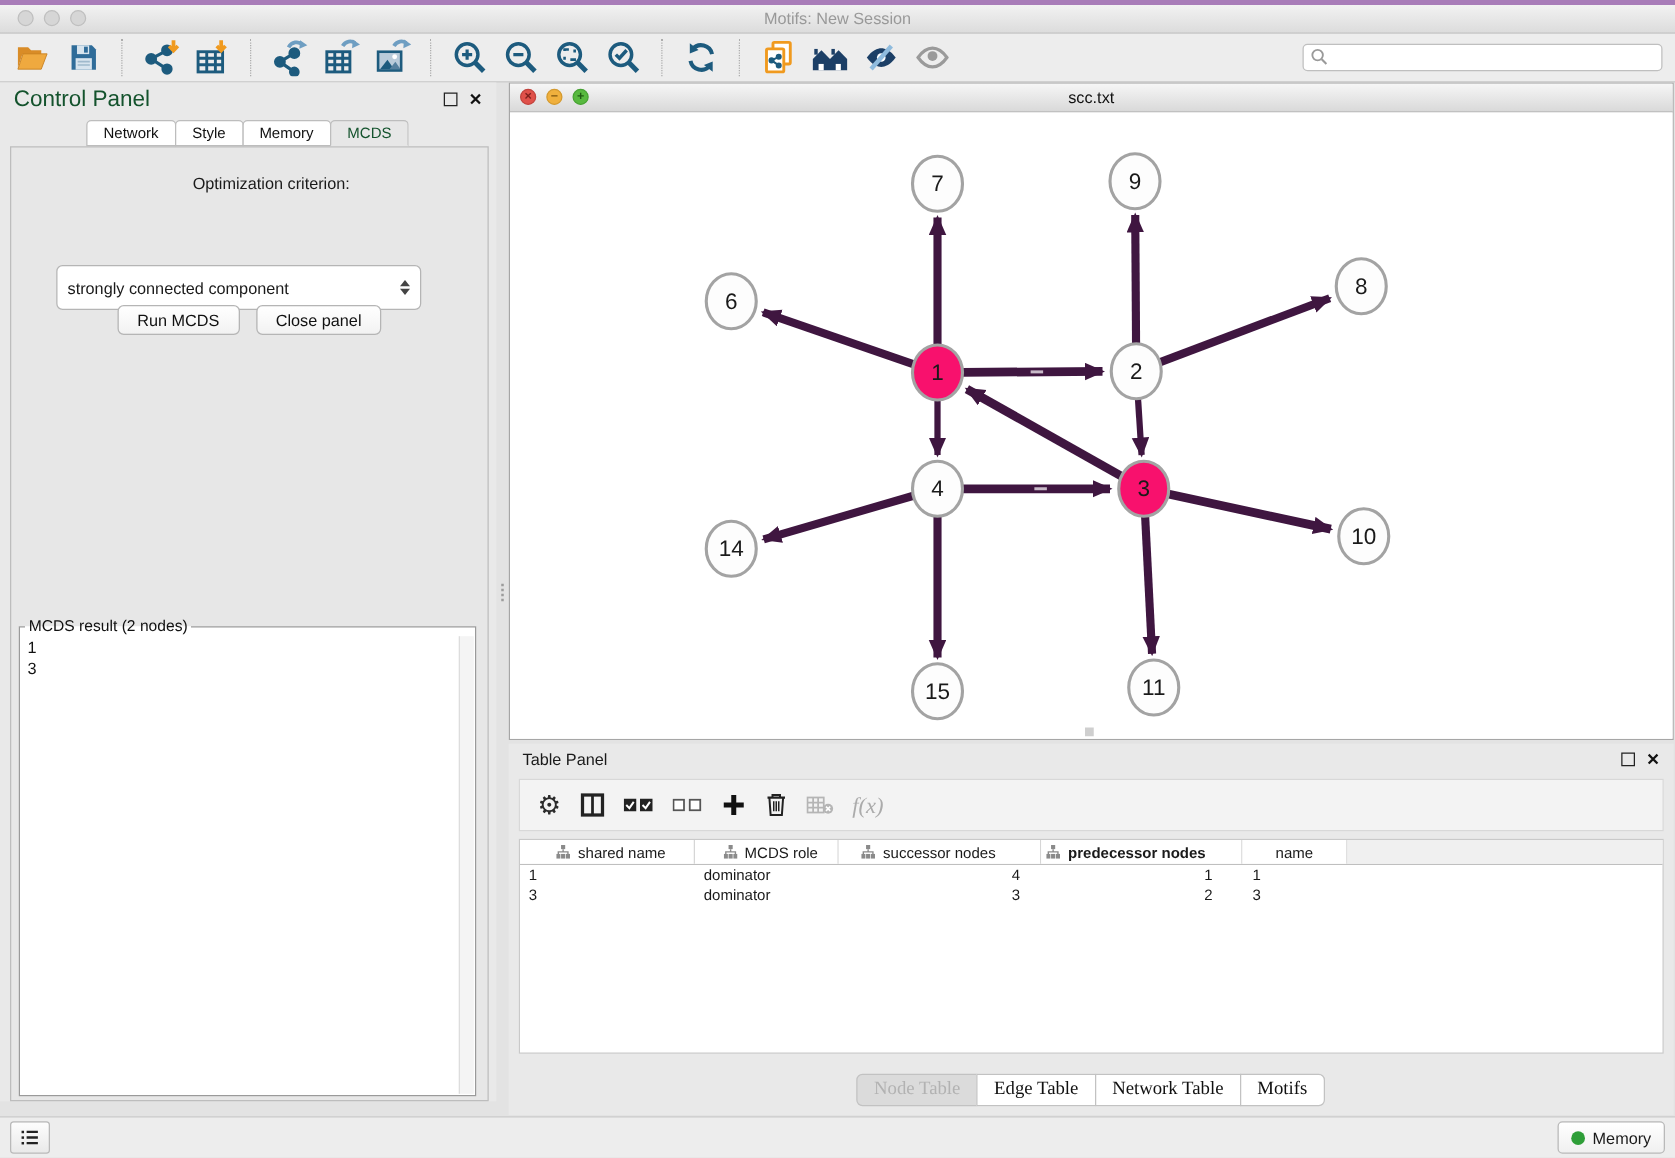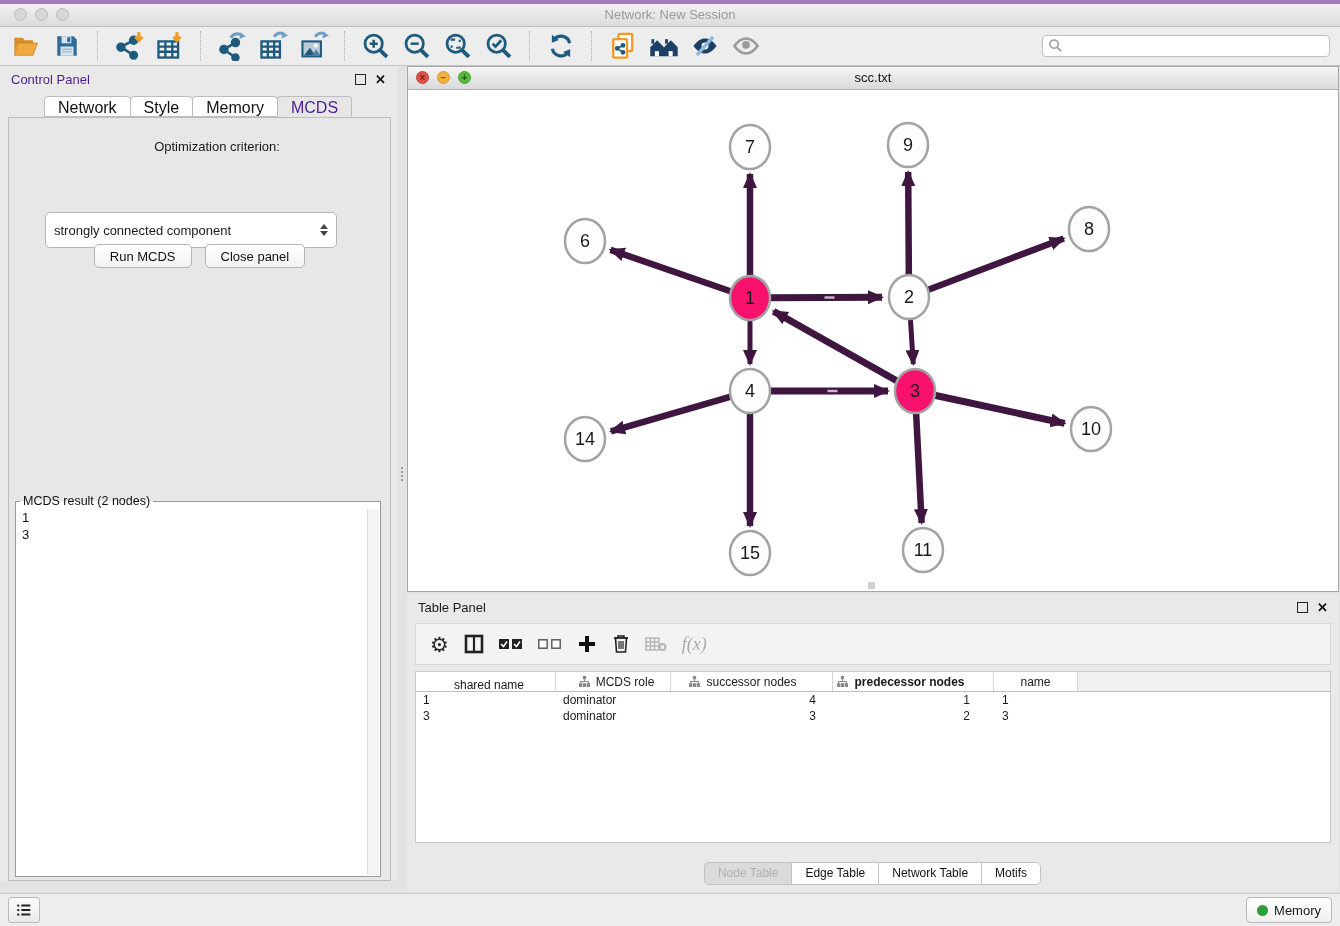--- a/index.html
+++ b/index.html
@@ -21,28 +21,28 @@
     border-bottom:1px solid #C6C6C6;display:flex;align-items:center;padding:0 10px;gap:9px;box-sizing:border-box;}
   .ticon{width:32px;height:32px;display:flex;align-items:center;justify-content:center;flex:0 0 auto;}
   .tsep{width:1px;height:30px;border-left:1px dotted #ADADAD;margin:0 5px;flex:0 0 auto;}
   .searchwrap{margin-left:auto;position:relative;width:288px;height:22px;}
   .searchwrap input{width:100%;height:100%;box-sizing:border-box;border:1px solid #BFBFBF;border-radius:4px;
     padding:0 6px 0 26px;font-size:13px;background:#fff;outline:none;}
   .search-glyph{position:absolute;left:6px;top:3px;}
   
   .control-panel{position:absolute;left:0;top:66px;width:397px;height:815px;background:#E9E9E9;}
   .cp-header{height:27px;display:flex;align-items:center;padding:0 11px;}
-  .cp-title{flex:1;font-size:13px;color:#4c1d95;}
+  .cp-title{flex:1;font-size:18px;color:#14532d;}
   .win-btns{display:flex;align-items:center;gap:9px;}
   .float-btn{width:9px;height:9px;border:1.6px solid #222;display:inline-block;}
   .close-btn{font-weight:bold;font-size:13px;color:#111;line-height:1;}
   .cp-tabs{position:relative;display:flex;justify-content:center;z-index:2;height:21px;margin-top:3px;}
-  .cp-tab{background:#FFF;border:1px solid #BDBDBD;margin-left:-1px;padding:2px 13px 15px;font-size:16px;
+  .cp-tab{background:#FFF;border:1px solid #BDBDBD;margin-left:-1px;padding:2px 13px 15px;font-size:12px;
     border-radius:4px 4px 0 0;color:#111;}
-  .cp-tab.active{background:#E7E7E7;color:#4c1d95;border-bottom-color:#E7E7E7;}
+  .cp-tab.active{background:#E7E7E7;color:#14532d;border-bottom-color:#E7E7E7;}
   .cp-body{position:absolute;left:8px;right:6px;top:51px;bottom:0;border:1px solid #BDBDBD;background:#E7E7E7;padding-left:35px;}
   .opt-label{text-align:center;margin-top:21px;font-size:13px;}
   .dropdown{position:absolute;left:36px;right:53px;top:94px;height:36px;background:#FFF;border:1px solid #B5B5B5;
     border-radius:5px;display:flex;align-items:center;padding:0 8px;box-sizing:border-box;font-size:13px;}
   .dropdown .val{flex:1;}
   .stepper{display:flex;flex-direction:column;gap:2px;align-items:center;}
   .stepper i{width:0;height:0;border-left:4px solid transparent;border-right:4px solid transparent;display:block;}
   .stepper .up{border-bottom:5px solid #444;}
   .stepper .dn{border-top:5px solid #444;}
   .cp-buttons{position:absolute;top:126px;left:0;right:0;display:flex;justify-content:center;gap:13px;}
@@ -76,27 +76,27 @@
     align-items:center;gap:15px;padding:0 14px;box-sizing:border-box;}
   .tp-ic{display:flex;align-items:center;justify-content:center;height:24px;}
   .gear-glyph{font-size:21px;color:#2B2B2B;line-height:1;}
   .fx{font-family:"Liberation Serif", serif;font-style:italic;font-size:18px;color:#ABABAB;}
   .tbl{margin:6px 8px 0;background:#FFF;border:1px solid #C9C9C9;height:172px;position:relative;box-sizing:border-box;}
   .thead{display:flex;height:19px;border-bottom:1px solid #BFBFBF;font-size:12px;align-items:stretch;}
   .th{display:flex;align-items:center;justify-content:center;gap:6px;border-right:1px solid #D6D6D6;box-sizing:border-box;background:#FFF;}
   .th-fill{flex:1;background:#F0F0F0;}
   .tr{display:flex;height:16px;font-size:12px;align-items:center;}
   .td{box-sizing:border-box;overflow:hidden;white-space:nowrap;}
-  .c0{width:140px;padding-left:7px;flex-direction:column;}
+  .c0{width:140px;padding-left:7px;}
   .c1{width:115px;padding-left:7px;}
   .c2{width:162px;text-align:right;padding-right:17px;}
   .c3{width:161px;text-align:right;padding-right:24px;}
   .c4{width:84px;padding-left:8px;}
   .tp-tabs{position:absolute;left:0;right:0;bottom:7px;display:flex;justify-content:center;}
-  .tp-tab{background:#FFF;border:1px solid #C2C2C2;margin-left:-1px;padding:3px 13px 4px;font-size:12px;color:#111;}
+  .tp-tab{background:#FFF;border:1px solid #C2C2C2;margin-left:-1px;padding:3px 13px 4px;font-size:15px;color:#111;font-family:Liberation Serif, serif;}
   .tp-tab:first-child{border-radius:5px 0 0 5px;}
   .tp-tab:last-child{border-radius:0 5px 5px 0;}
   .tp-tab.active{background:#DBDBDB;color:#B2B2B2;}
   
   .statusbar{position:absolute;left:0;right:0;bottom:0;height:33px;background:#EDEDED;border-top:1px solid #C9C9C9;
     display:flex;align-items:center;padding:0 8px;box-sizing:border-box;}
   .sb-btn{width:30px;height:24px;border:1px solid #B9B9B9;border-radius:3px;background:linear-gradient(#FDFDFD,#E9E9E9);
     display:flex;align-items:center;justify-content:center;}
   .memory-btn{margin-left:auto;height:24px;border:1px solid #B9B9B9;border-radius:4px;
     background:linear-gradient(#FFFFFF,#F0F0F0);display:flex;align-items:center;gap:6px;padding:0 10px;font-size:13px;}
@@ -104,21 +104,21 @@
 </style>
 </head>
 <body>
 
 <div class="titlebar">
   <div class="tl-dots">
     <span class="tl-dot"></span>
     <span class="tl-dot"></span>
     <span class="tl-dot"></span>
   </div>
-  <div class="app-title">Network: New Session</div>
+  <div class="app-title">Motifs: New Session</div>
 </div>
 
 <div class="toolbar">
   <span class="ticon">
     <svg width="28" height="28" viewBox="0 0 24 24">
         <path d="M2 5h7l2 2h7v3H5L2 19z" fill="#D98C27"></path>
         <path d="M5.5 9.5H22L18 20H2z" fill="#EFA93F" stroke="#C77F1F" stroke-width="0.6"></path>
       </svg>
   </span>
   <span class="ticon">

